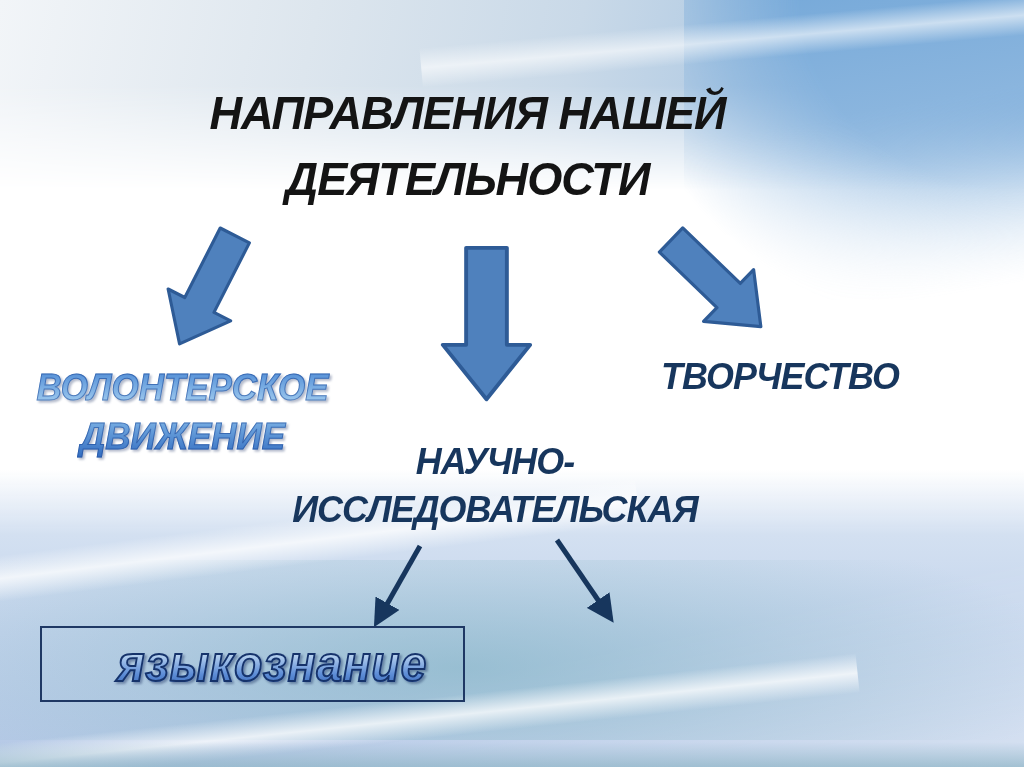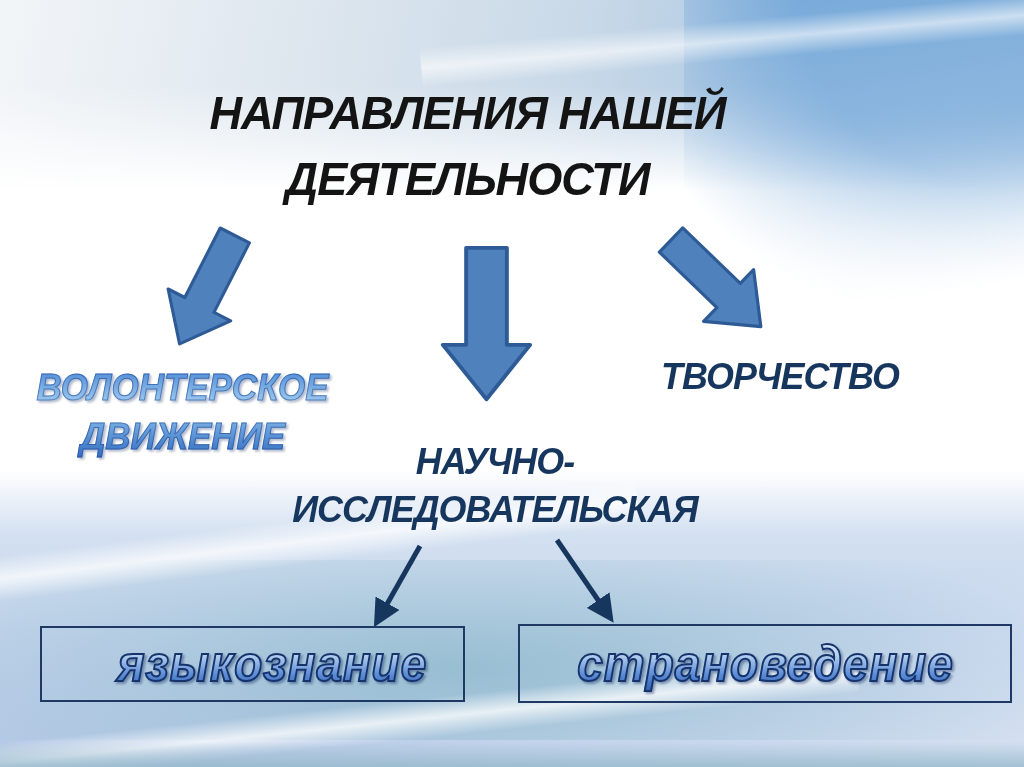--- a/index.html
+++ b/index.html
@@ -136,17 +136,14 @@
         <path d="M0,0 L10,5 L0,10 z" fill="#17365d"></path>
       </marker>
     </defs>
     <line x1="70" y1="14" x2="28" y2="88" stroke="#17365d" stroke-width="5" marker-end="url(#ah)"></line>
     <line x1="207" y1="8" x2="259" y2="84" stroke="#17365d" stroke-width="5" marker-end="url(#ah)"></line>
   </svg>
 
   <div class="sub-box box-left">
     <span class="box-wordart">языкознание</span>
   </div>
-  <div class="sub-box box-right">
-    <span class="box-wordart">страноведение</span>
-  </div>
 
 </div>
 
 </body></html>

